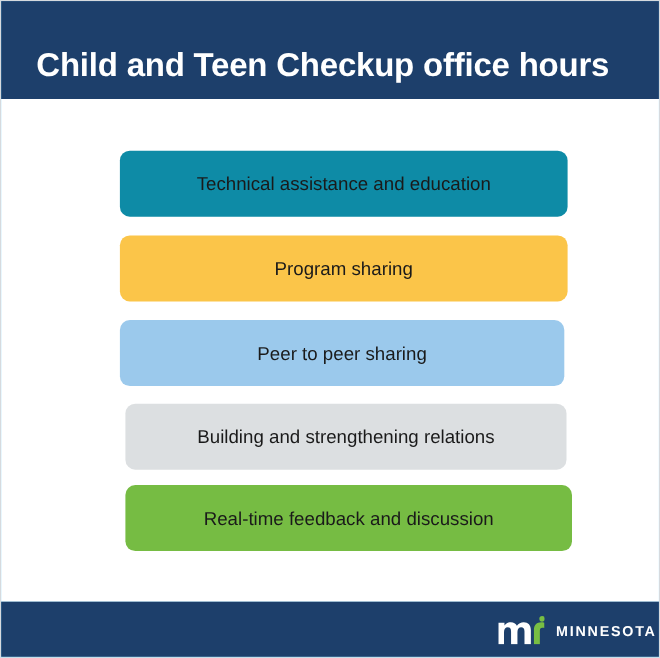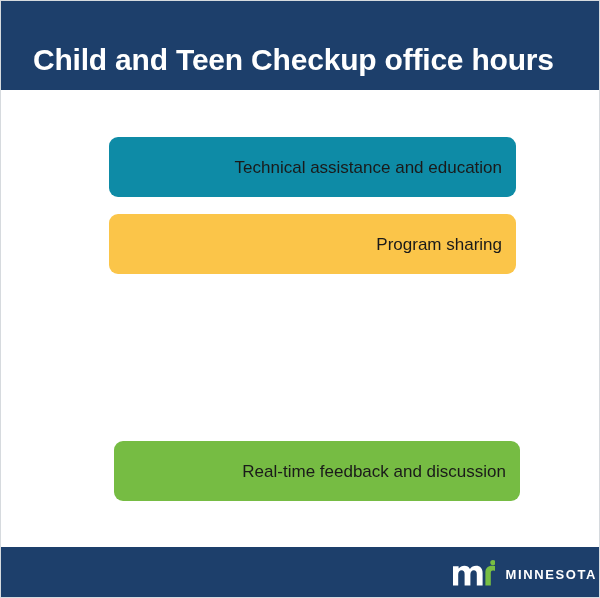--- a/index.html
+++ b/index.html
@@ -51,21 +51,21 @@
     width: 600px;
     height: 457px;
     background: #ffffff;
   }
   .bar {
     position: absolute;
     height: 60px;
     border-radius: 9px;
     display: flex;
     align-items: center;
-    justify-content: flex-end;
+    justify-content: center;
     box-sizing: border-box;
     padding: 12px 14px;
   }
   .bar-label {
     font-size: 17px;
     color: #1a1a1a;
     text-align: center;
     line-height: 21px;
     white-space: nowrap;
   }
@@ -116,21 +116,27 @@
   <div class="body-area">
 
     <div class="bar" style="background: rgb(14, 139, 166); left: 108px; top: 47px; width: 407px;">
       <span class="bar-label" style="color: rgb(26, 26, 26);">Technical assistance and education</span>
     </div>
 
     <div class="bar" style="background: rgb(251, 197, 73); left: 108px; top: 124px; width: 407px;">
       <span class="bar-label" style="color: rgb(26, 26, 26);">Program sharing</span>
     </div>
 
+    <div class="bar" style="background: rgb(155, 201, 236); left: 108px; top: 201px; width: 404px;">
+      <span class="bar-label" style="color: rgb(26, 26, 26);">Peer to peer sharing</span>
+    </div>
 
+    <div class="bar" style="background: rgb(220, 223, 225); left: 113px; top: 277px; width: 401px;">
+      <span class="bar-label" style="color: rgb(26, 26, 26);">Building and strengthening relations</span>
+    </div>
 
     <div class="bar" style="background: rgb(118, 188, 67); left: 113px; top: 351px; width: 406px;">
       <span class="bar-label" style="color: rgb(26, 26, 26);">Real-time feedback and discussion</span>
     </div>
 
   </div>
 
   <div class="footer-band" style="background: rgb(29, 63, 107);">
     <div class="brand-lockup">
       <svg class="brand-mark" viewBox="0 0 42 26">

